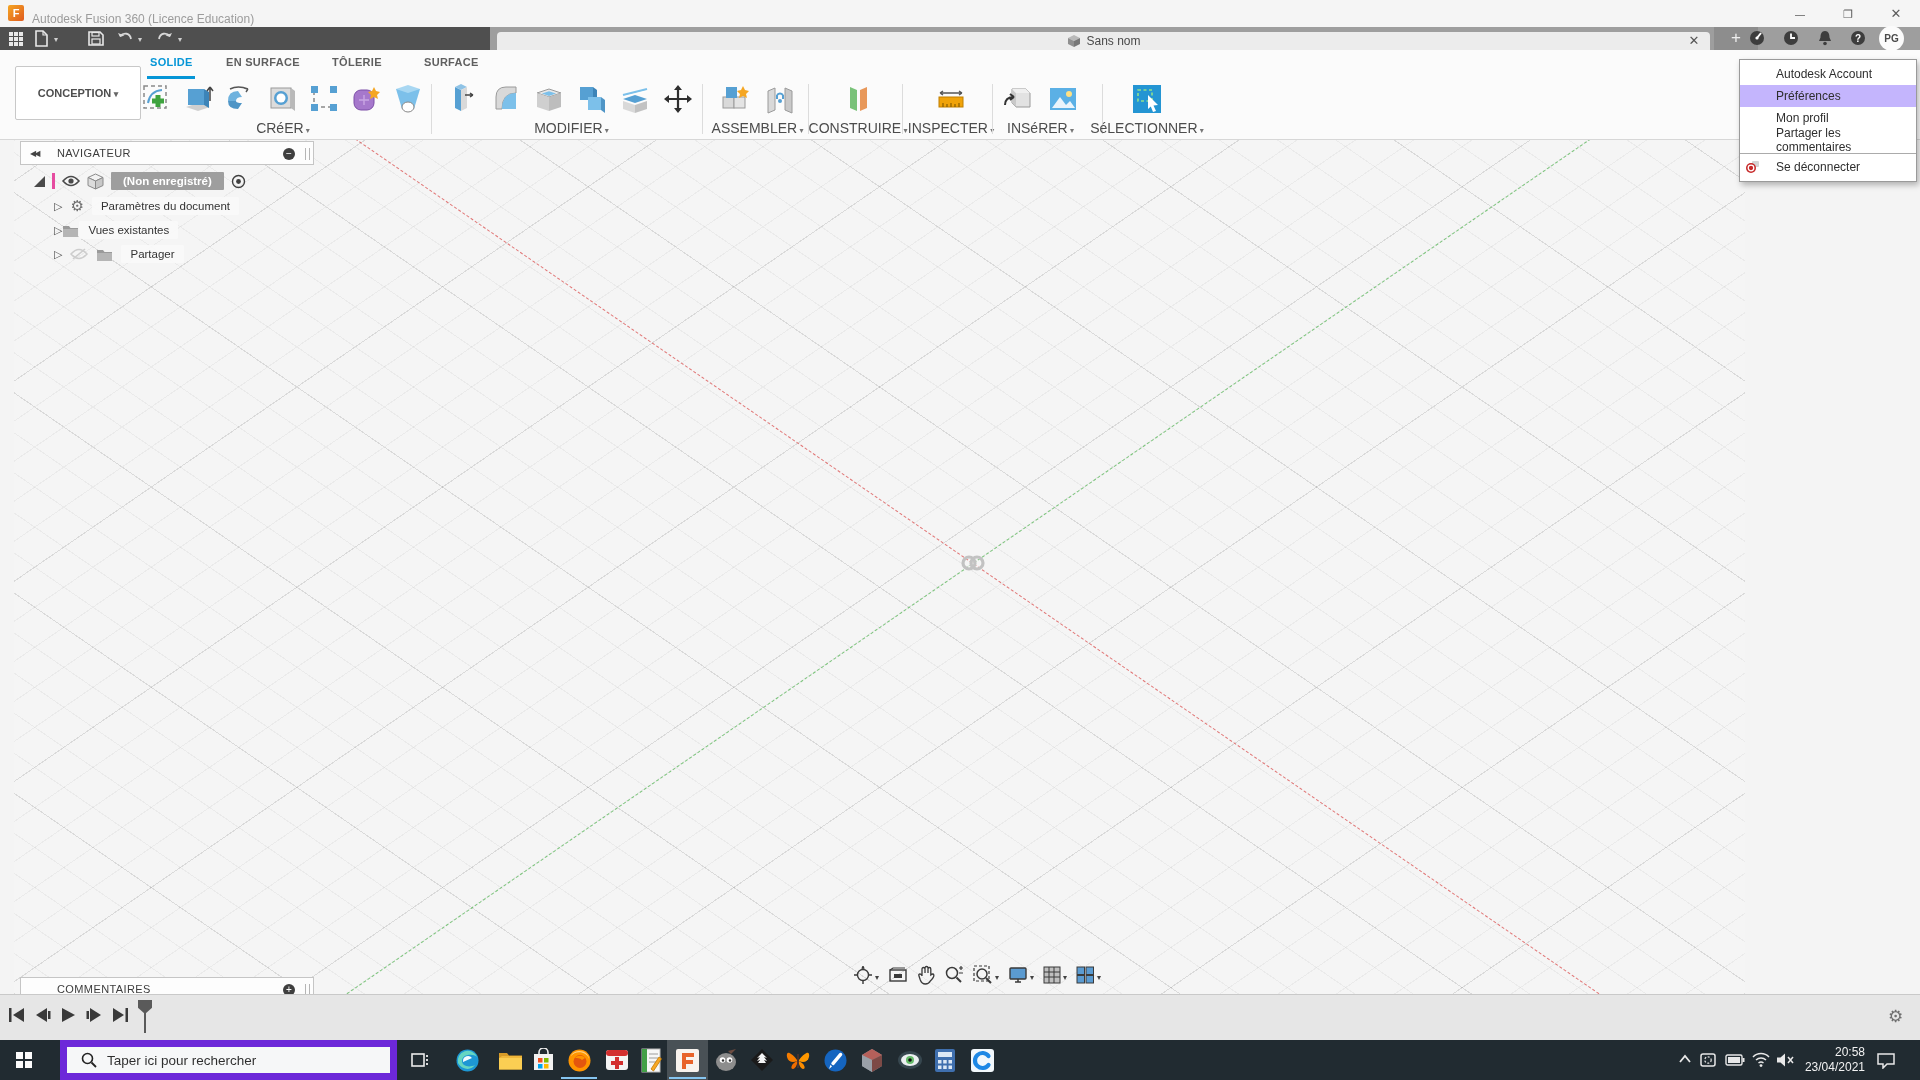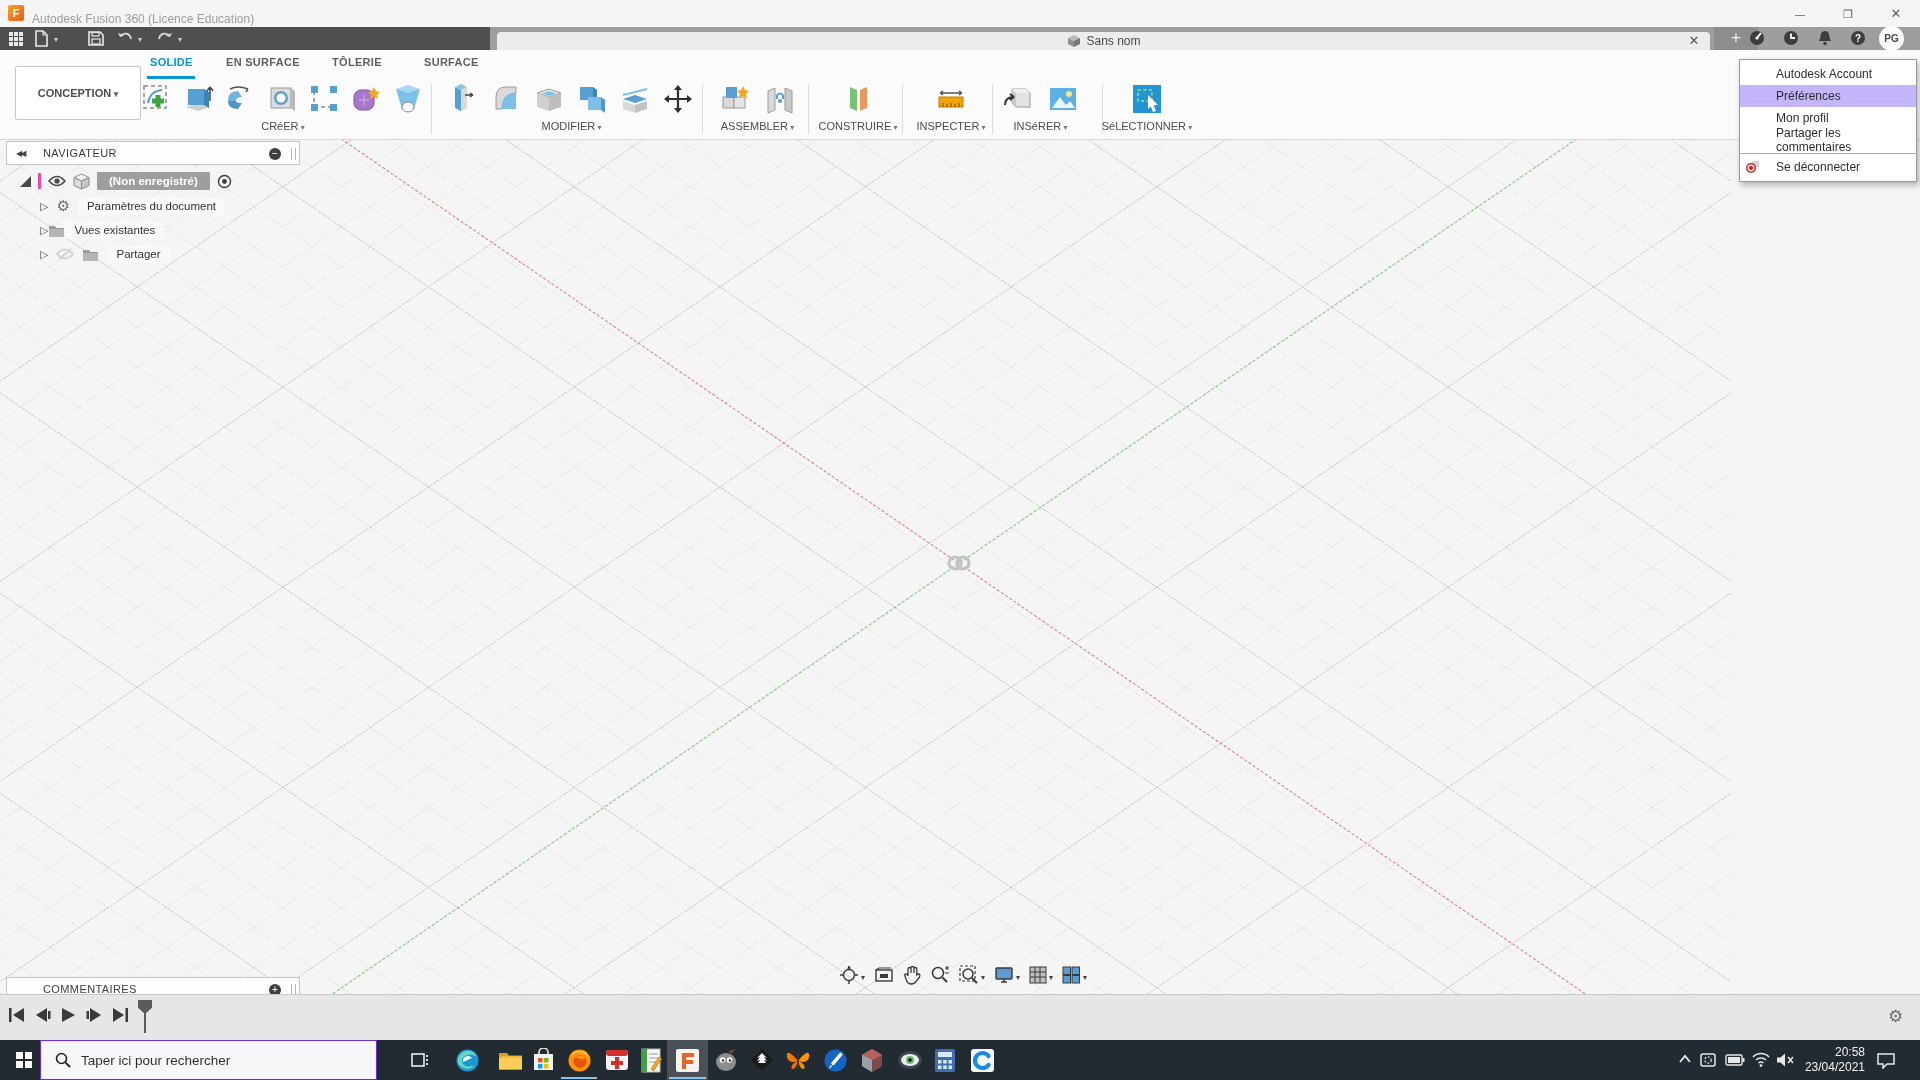--- a/index.html
+++ b/index.html
@@ -33,27 +33,27 @@
 
   
   #ribbon { left:0; top:50px; width:1920px; height:90px; background:#fbfbfb; border-bottom:1px solid #d7d7d7; }
   #workspace-btn { left:15px; top:16px; width:126px; height:54px; background:#fff; border:1px solid #c8c8c8; border-radius:2px; font-size:11px; font-weight:bold; color:#4e4e4e; text-align:center; line-height:52px; }
   #workspace-btn span::after { content:" ▾"; font-size:9px; color:#666; }
   .rtab { top:6px; height:18px; font-size:11px; font-weight:bold; color:#5f5f5f; letter-spacing:.3px; }
   .rtab.active { color:#0696d7; }
   #tab-underline { left:147px; top:26px; width:48px; height:3px; background:#0696d7; }
   .rgroup { top:33px; height:54px; }
   .rgroup .icons { position:absolute; left:0; top:0; display:flex; gap:10px; }
-  .rgroup .glabel { position:absolute; left:50%; top:37px; transform:translateX(-50%); white-space:nowrap; font-size:11px; color:#4c4c4c; }
+  .rgroup .glabel { position:absolute; left:50%; top:37px; transform:translateX(-50%); white-space:nowrap; font-size:14px; color:#4c4c4c; }
   .rgroup .glabel::after { content:" ▾"; font-size:8px; color:#777; }
   .ric { width:32px; height:32px; position:relative; }
   .gsep { top:34px; width:1px; height:50px; background:#dcdcdc; }
 
   
-  #viewport { left:0; top:140px; width:1731px; height:854px; overflow:hidden;
+  #viewport { left:14px; top:140px; width:1731px; height:854px; overflow:hidden;
     background:
       repeating-linear-gradient(34.5deg, rgba(0,0,0,0.070) 0 1px, transparent 1px 165px),
       repeating-linear-gradient(-34.5deg, rgba(0,0,0,0.070) 0 1px, transparent 1px 165px),
       repeating-linear-gradient(34.5deg, rgba(0,0,0,0.045) 0 1px, transparent 1px 33px),
       repeating-linear-gradient(-34.5deg, rgba(0,0,0,0.045) 0 1px, transparent 1px 33px),
       #f5f5f5; }
   .axis { left:-241px; width:2400px; height:0; }
   #axis-red { top:423px; border-top:1px dashed rgba(220,88,88,.8); transform:rotate(34.5deg); }
   #axis-green { top:423px; border-top:1px dashed rgba(105,190,105,.85); transform:rotate(-34.5deg); }
 
@@ -85,21 +85,21 @@
   #tl-marker-head { left:138px; top:5px; width:14px; height:14px; background:#5a5a5a; clip-path:polygon(0 0,100% 0,100% 55%,50% 100%,0 55%); }
   #tl-marker-line { left:144px; top:18px; width:2px; height:20px; background:#5a5a5a; }
   #tl-gear { left:1888px; top:11px; font-size:17px; color:#6f6f6f; }
   #tl-gear::after{content:"⚙";}
 
   
   #taskbar { left:0; top:1040px; width:1920px; height:40px; background:#212b31; }
   #start-btn { left:0; top:0; width:48px; height:40px; }
   .winlogo { position:absolute; left:16px; top:12px; width:16px; height:16px; display:grid; grid-template-columns:7px 7px; grid-template-rows:7px 7px; gap:2px; }
   .winlogo div { background:#fcfcfc; }
-  #search-box { left:40px; top:0; width:337px; height:40px; background:#f6f7f8; border:1px solid #6d28d9; display:flex; align-items:center; }
+  #search-box { left:60px; top:0; width:337px; height:40px; background:#f6f7f8; border:7px solid #6d28d9; display:flex; align-items:center; }
   #search-input { border:none; background:transparent; outline:none; width:270px; font-size:13.5px; color:#1c1c1c; font-family:"Liberation Sans",sans-serif; }
   #search-input::placeholder { color:#1c1c1c; opacity:.92; }
   .tb-slot { top:0; width:40px; height:40px; display:flex; align-items:center; justify-content:center; }
   .tb-underline { top:37px; height:2px; background:#86c5f0; }
   #fusion-slot-bg { left:667px; top:0; width:41px; height:40px; background:rgba(255,255,255,.18); }
   #tray-clock { left:1795px; top:5px; width:70px; color:#f2f2f2; font-size:12px; text-align:right; line-height:15px; }
 
   
   #account-menu { left:1739px; top:59px; width:178px; background:#fff; border:1px solid #9a9a9a; box-shadow:2px 3px 6px rgba(0,0,0,.28); padding:3px 0; z-index:60; }
   .menu-item { height:22px; display:flex; align-items:center; padding-left:36px; font-size:12px; color:#2e2e2e; position:relative; }

